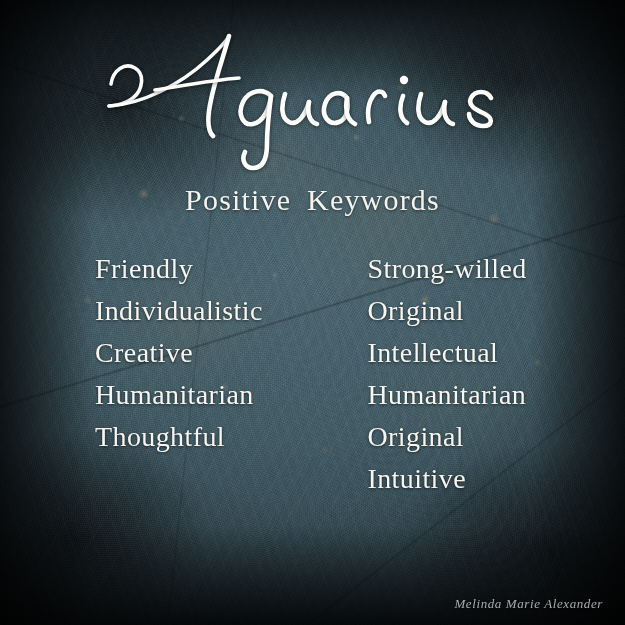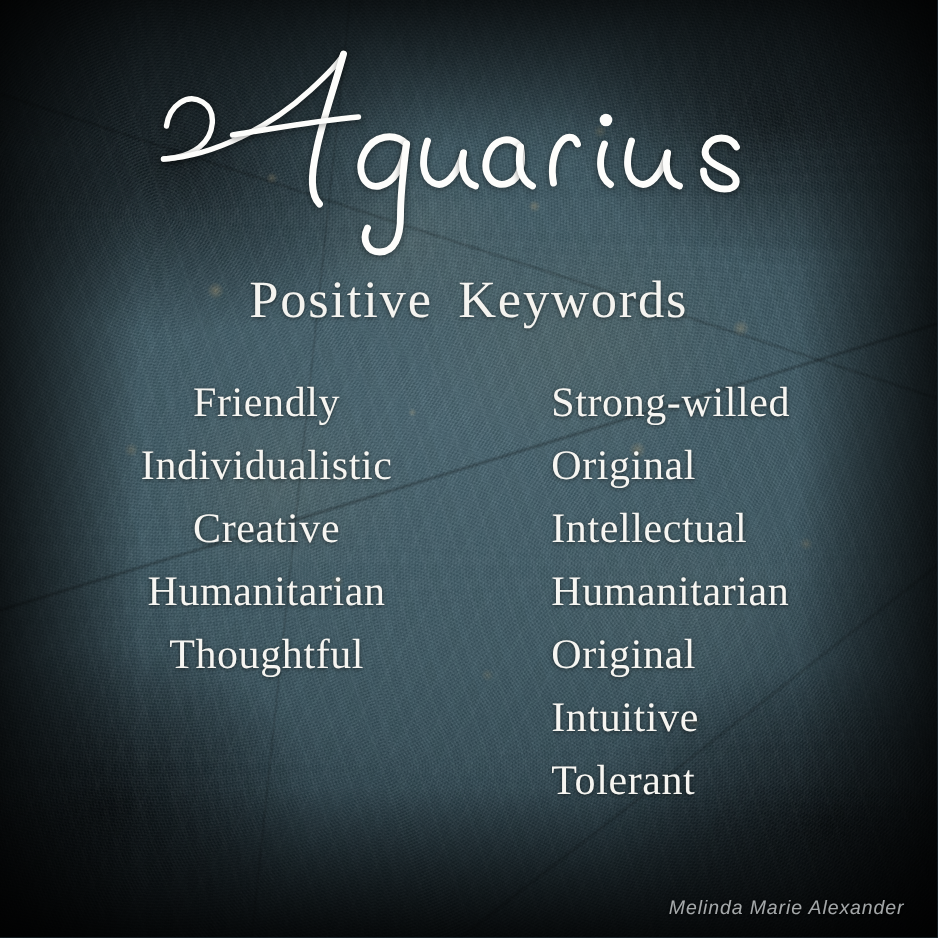--- a/index.html
+++ b/index.html
@@ -156,40 +156,40 @@
 
   
   .subtitle {
     position: absolute;
     top: 178px;
     left: 0;
     width: 625px;
     text-align: center;
     color: #f4f3ef;
     font-family: "Liberation Serif", "DejaVu Serif", serif;
-    font-size: 35px;
+    font-size: 30px;
     line-height: 44px;
     letter-spacing: 1.2px;
     word-spacing: 7px;
     text-shadow: 0 1px 3px rgba(0,0,0,.55);
   }
 
   
   .columns {
     position: absolute;
     top: 248px;
     left: 0;
     width: 625px;
     display: flex;
   }
   .col {
     flex: 0 0 50%;
     box-sizing: border-box;
   }
-  .col-left  { padding-left: 43px; text-align: center; }
+  .col-left  { padding-left: 95px; }
   .col-right { padding-left: 55px; }
 
   .kw {
     color: #f6f5f1;
     font-family: "Liberation Serif", "DejaVu Serif", serif;
     font-size: 28px;
     line-height: 42px;
     height: 42px;
     letter-spacing: .4px;
     word-spacing: 4px;
@@ -202,21 +202,21 @@
     position: absolute;
     right: 22px;
     bottom: 8px;
     height: 26px;
     display: flex;
     align-items: center;
     justify-content: flex-end;
   }
   .sig-text {
     color: rgba(232,236,238,.70);
-    font-family: Liberation Sans, sans-serif;
+    font-family: Liberation Serif, serif;
     font-style: italic;
     font-size: 13px;
     letter-spacing: .6px;
     white-space: nowrap;
     text-shadow: 0 1px 2px rgba(0,0,0,.55);
   }
 </style>
 </head>
 <body>
 
@@ -275,21 +275,20 @@
         <div class="kw">Thoughtful</div>
       </div>
 
       <div class="col col-right">
         <div class="kw">Strong-willed</div>
         <div class="kw">Original</div>
         <div class="kw">Intellectual</div>
         <div class="kw">Humanitarian</div>
         <div class="kw">Original</div>
         <div class="kw">Intuitive</div>
-        <div class="kw">Tolerant</div>
       </div>
 
     </div>
 
     <div class="signature">
       <span class="sig-text">Melinda Marie Alexander</span>
     </div>
 
   </div>
 </div>

